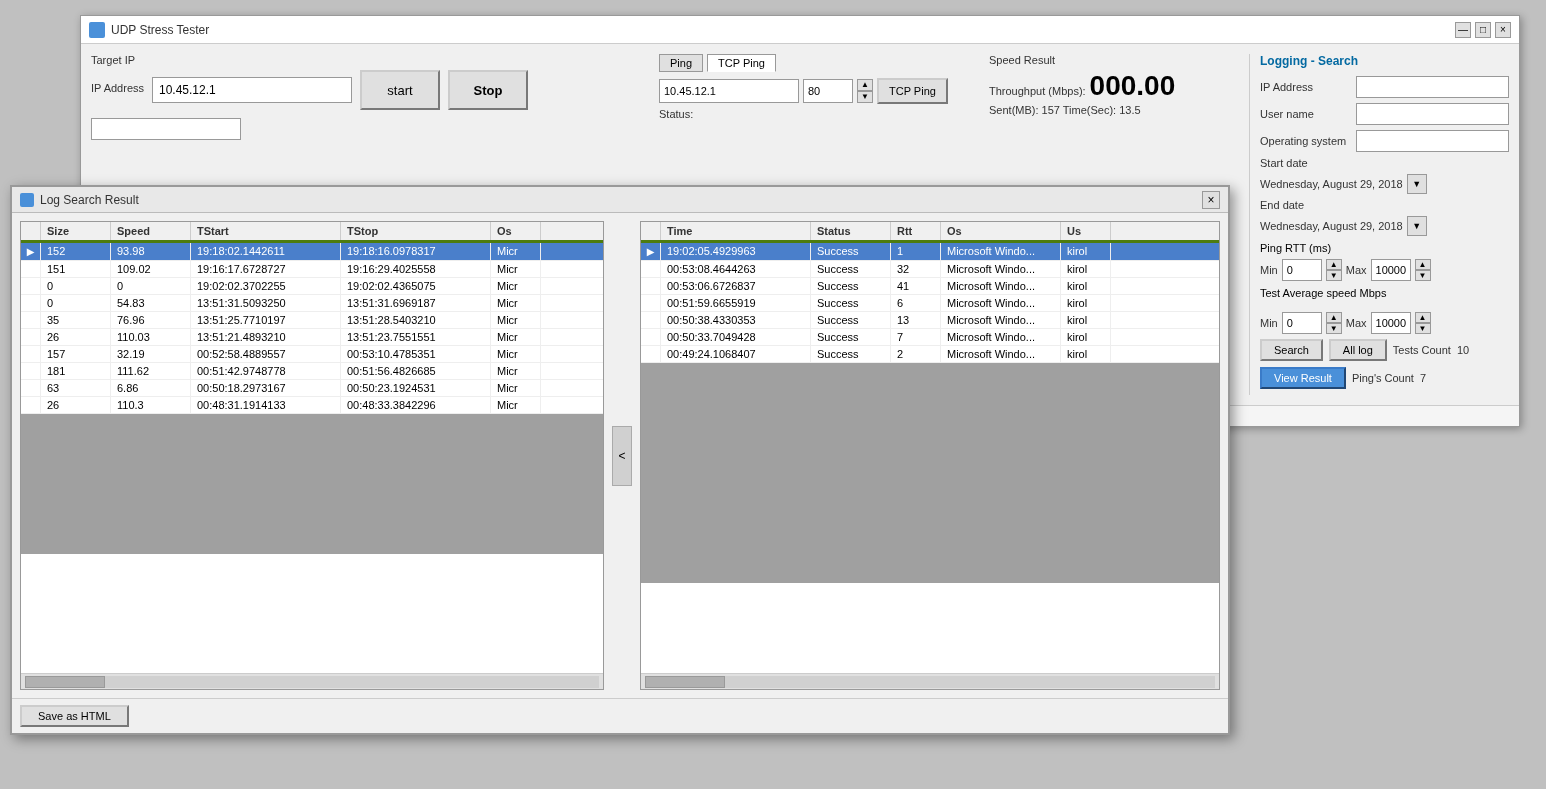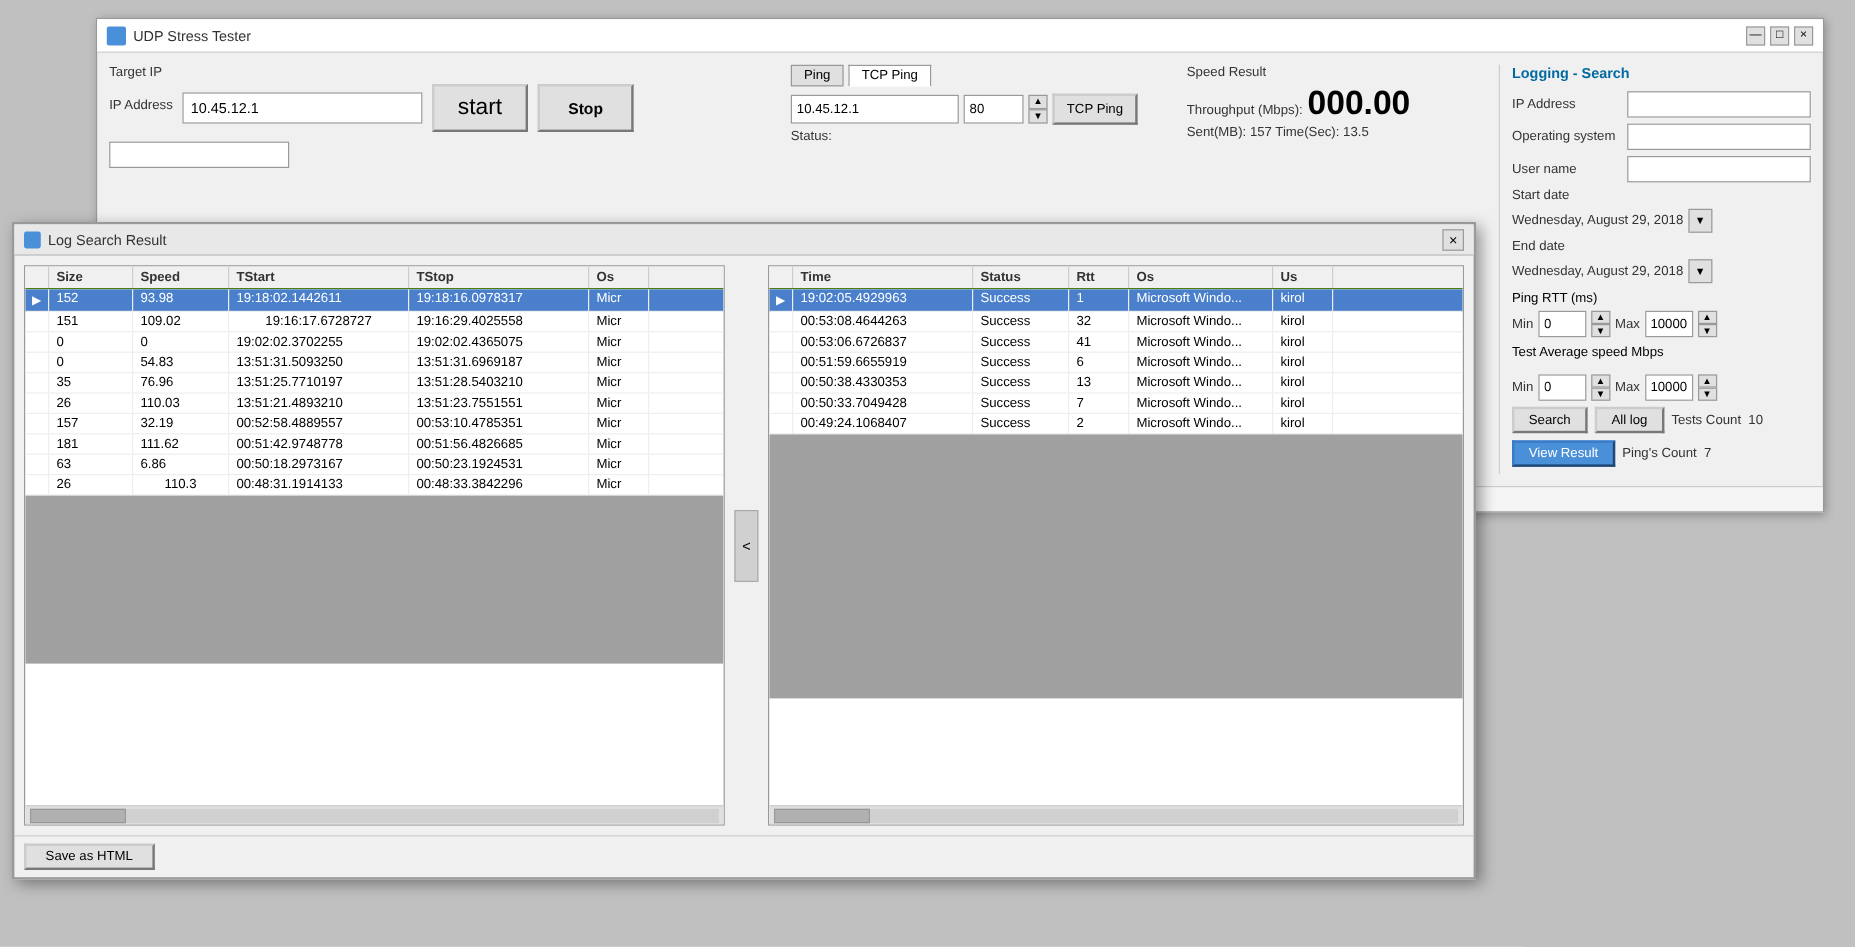--- a/index.html
+++ b/index.html
@@ -91,21 +91,21 @@
       border: 1px solid #999;
       padding: 2px 6px;
       font-size: 12px;
       background: #fff;
     }
     .btn-start {
       width: 80px;
       height: 40px;
       background: #e0e0e0;
       border: 2px outset #ccc;
-      font-size: 19px;
+      font-size: 13px;
       cursor: pointer;
     }
     .btn-stop {
       width: 80px;
       height: 40px;
       background: #e0e0e0;
       border: 2px outset #ccc;
       font-size: 13px;
       cursor: pointer;
       font-weight: bold;
@@ -385,21 +385,21 @@
       flex: 1;
       border: 1px solid #999;
       overflow: hidden;
       background: #fff;
       display: flex;
       flex-direction: column;
     }
     .table-header {
       display: flex;
       background: #f0f0f0;
-      border-bottom: 1px solid #4d7c0f;
+      border-bottom: 3px solid #4d7c0f;
     }
     .th-arrow {
       width: 20px;
       flex-shrink: 0;
       padding: 3px 2px;
       border-right: 1px solid #ccc;
       font-size: 10px;
       text-align: center;
     }
     .th-cell {
@@ -571,25 +571,25 @@
     </div>
 
     <div class="right-panel">
       <div class="logging-title">Logging - Search</div>
 
       <div class="form-row">
         <span class="form-label">IP Address</span>
         <input class="form-input" style="">
       </div>
       <div class="form-row">
+        <span class="form-label">User name</span>
+        <input class="form-input" style="">
+      </div>
+      <div class="form-row">
         <span class="form-label">Operating system</span>
-        <input class="form-input" style="">
-      </div>
-      <div class="form-row">
-        <span class="form-label">User name</span>
         <input class="form-input" style="">
       </div>
       <div class="form-row">
         <span class="form-label">Start date</span>
       </div>
       <div style="margin-bottom:5px; display:flex; align-items:center; gap:4px;">
         <span class="date-input" style="font-size:11px;">Wednesday,  August  29, 2018</span>
         <button class="date-btn">▼</button>
       </div>
       <div class="form-row">
@@ -693,21 +693,21 @@
       <div class="td-cell" style="width:70px;">152</div>
       <div class="td-cell" style="width:80px;">93.98</div>
       <div class="td-cell" style="width:150px;">19:18:02.1442611</div>
       <div class="td-cell" style="width:150px;">19:18:16.0978317</div>
       <div class="td-cell" style="width:50px;">Micr</div>
     </div>
             <div class="table-row">
       <div class="td-arrow "></div>
       <div class="td-cell" style="width:70px;">151</div>
       <div class="td-cell" style="width:80px;">109.02</div>
-      <div class="td-cell" style="width:150px;text-align:center;">19:16:17.6728727</div>
+      <div class="td-cell" style="width:150px;">19:16:17.6728727</div>
       <div class="td-cell" style="width:150px;">19:16:29.4025558</div>
       <div class="td-cell" style="width:50px;">Micr</div>
     </div>
             <div class="table-row">
       <div class="td-arrow "></div>
       <div class="td-cell" style="width:70px;">0</div>
       <div class="td-cell" style="width:80px;">0</div>
       <div class="td-cell" style="width:150px;">19:02:02.3702255</div>
       <div class="td-cell" style="width:150px;">19:02:02.4365075</div>
       <div class="td-cell" style="width:50px;">Micr</div>
@@ -756,21 +756,21 @@
       <div class="td-arrow "></div>
       <div class="td-cell" style="width:70px;">63</div>
       <div class="td-cell" style="width:80px;">6.86</div>
       <div class="td-cell" style="width:150px;">00:50:18.2973167</div>
       <div class="td-cell" style="width:150px;">00:50:23.1924531</div>
       <div class="td-cell" style="width:50px;">Micr</div>
     </div>
             <div class="table-row">
       <div class="td-arrow "></div>
       <div class="td-cell" style="width:70px;">26</div>
-      <div class="td-cell" style="width:80px;text-align:center;">110.3</div>
+      <div class="td-cell" style="width:80px;">110.3</div>
       <div class="td-cell" style="width:150px;">00:48:31.1914133</div>
       <div class="td-cell" style="width:150px;">00:48:33.3842296</div>
       <div class="td-cell" style="width:50px;">Micr</div>
     </div>
           </div>
         <div class="gray-area"></div>
       </div>
       <div class="scrollbar-h">
         <div class="scrollbar-track">
           <div class="scrollbar-thumb"></div>

